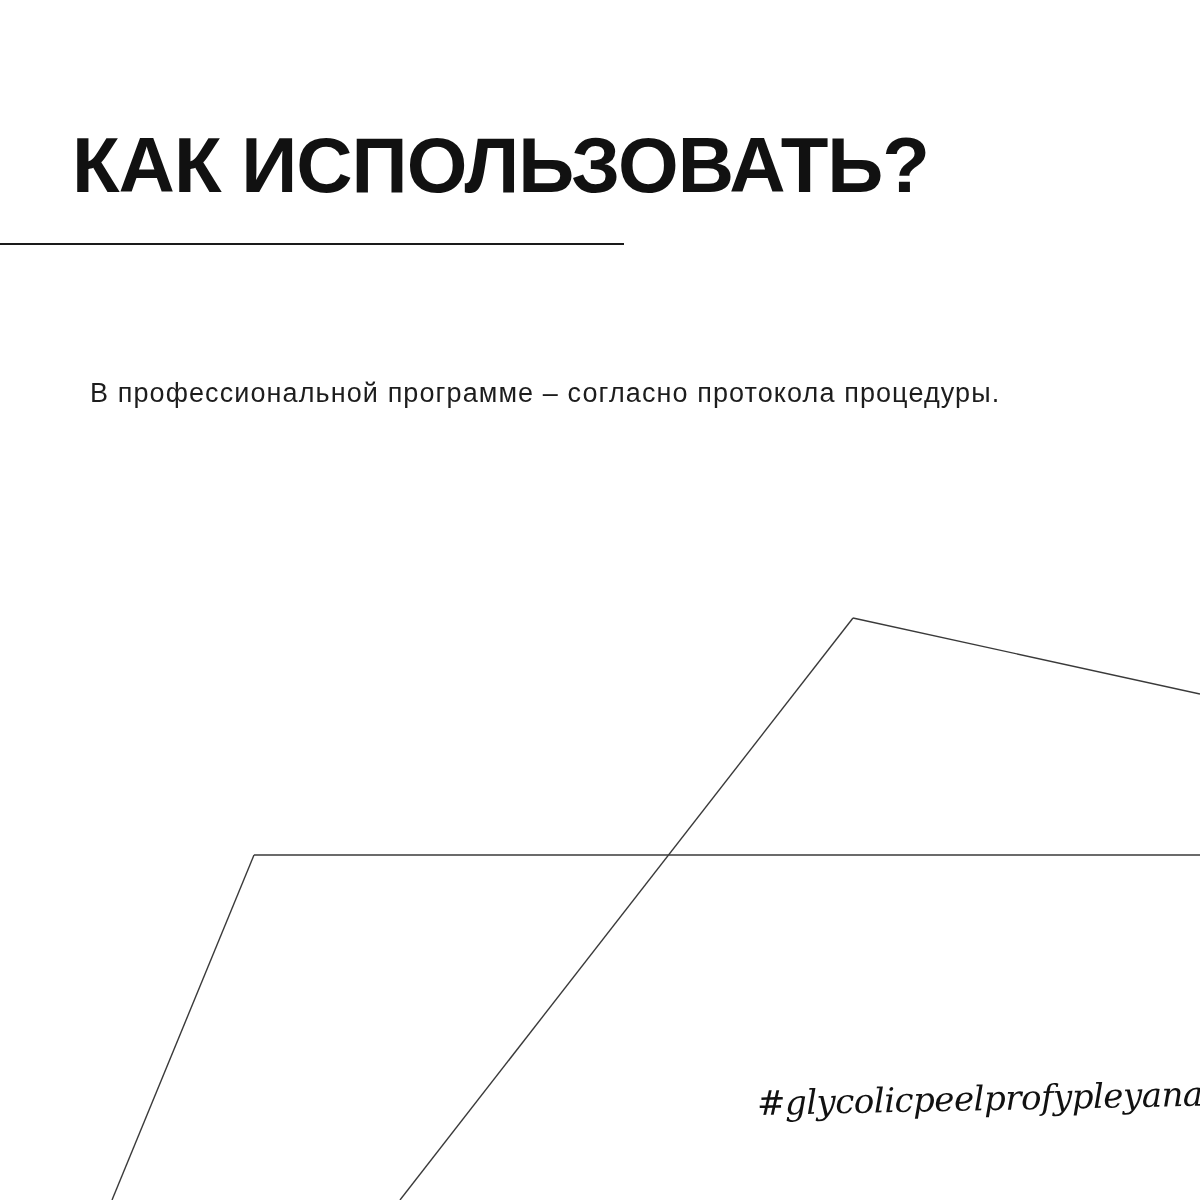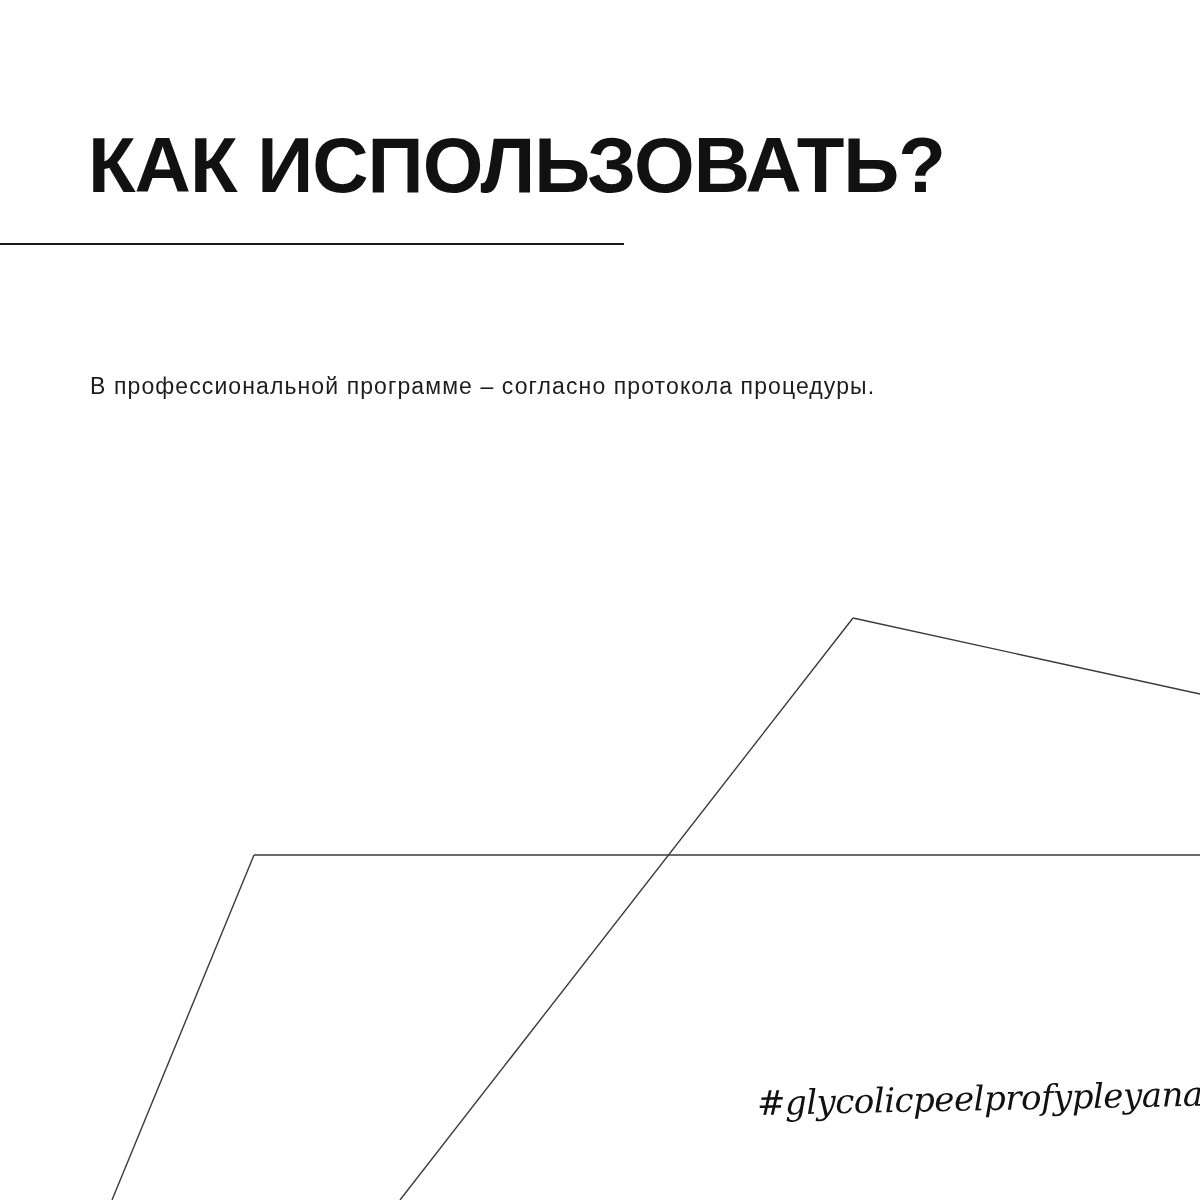--- a/index.html
+++ b/index.html
@@ -22,21 +22,21 @@
     left: 0;
     top: 0;
     width: 1200px;
     height: 1200px;
     pointer-events: none;
   }
 
   
   .title {
     position: absolute;
-    left: 88px;
+    left: 72px;
     top: 74px;
     font-family: "Liberation Sans", sans-serif;
     font-weight: bold;
     font-size: 78px;
     letter-spacing: -1px;
     line-height: 1.0;
     color: #111111;
     white-space: nowrap;
   }
 
@@ -51,21 +51,21 @@
 
   
   .body-block {
     position: absolute;
     left: 90px;
     top: 348px;
     width: 930px;
   }
   .para {
     font-family: "Liberation Sans", sans-serif;
-    font-size: 23px;
+    font-size: 27px;
     line-height: 1.38;
     letter-spacing: 1.1px;
     color: #1d1d1d;
     font-weight: 400;
   }
   .para + .para {
     margin-top: 62px;
   }
 
   

